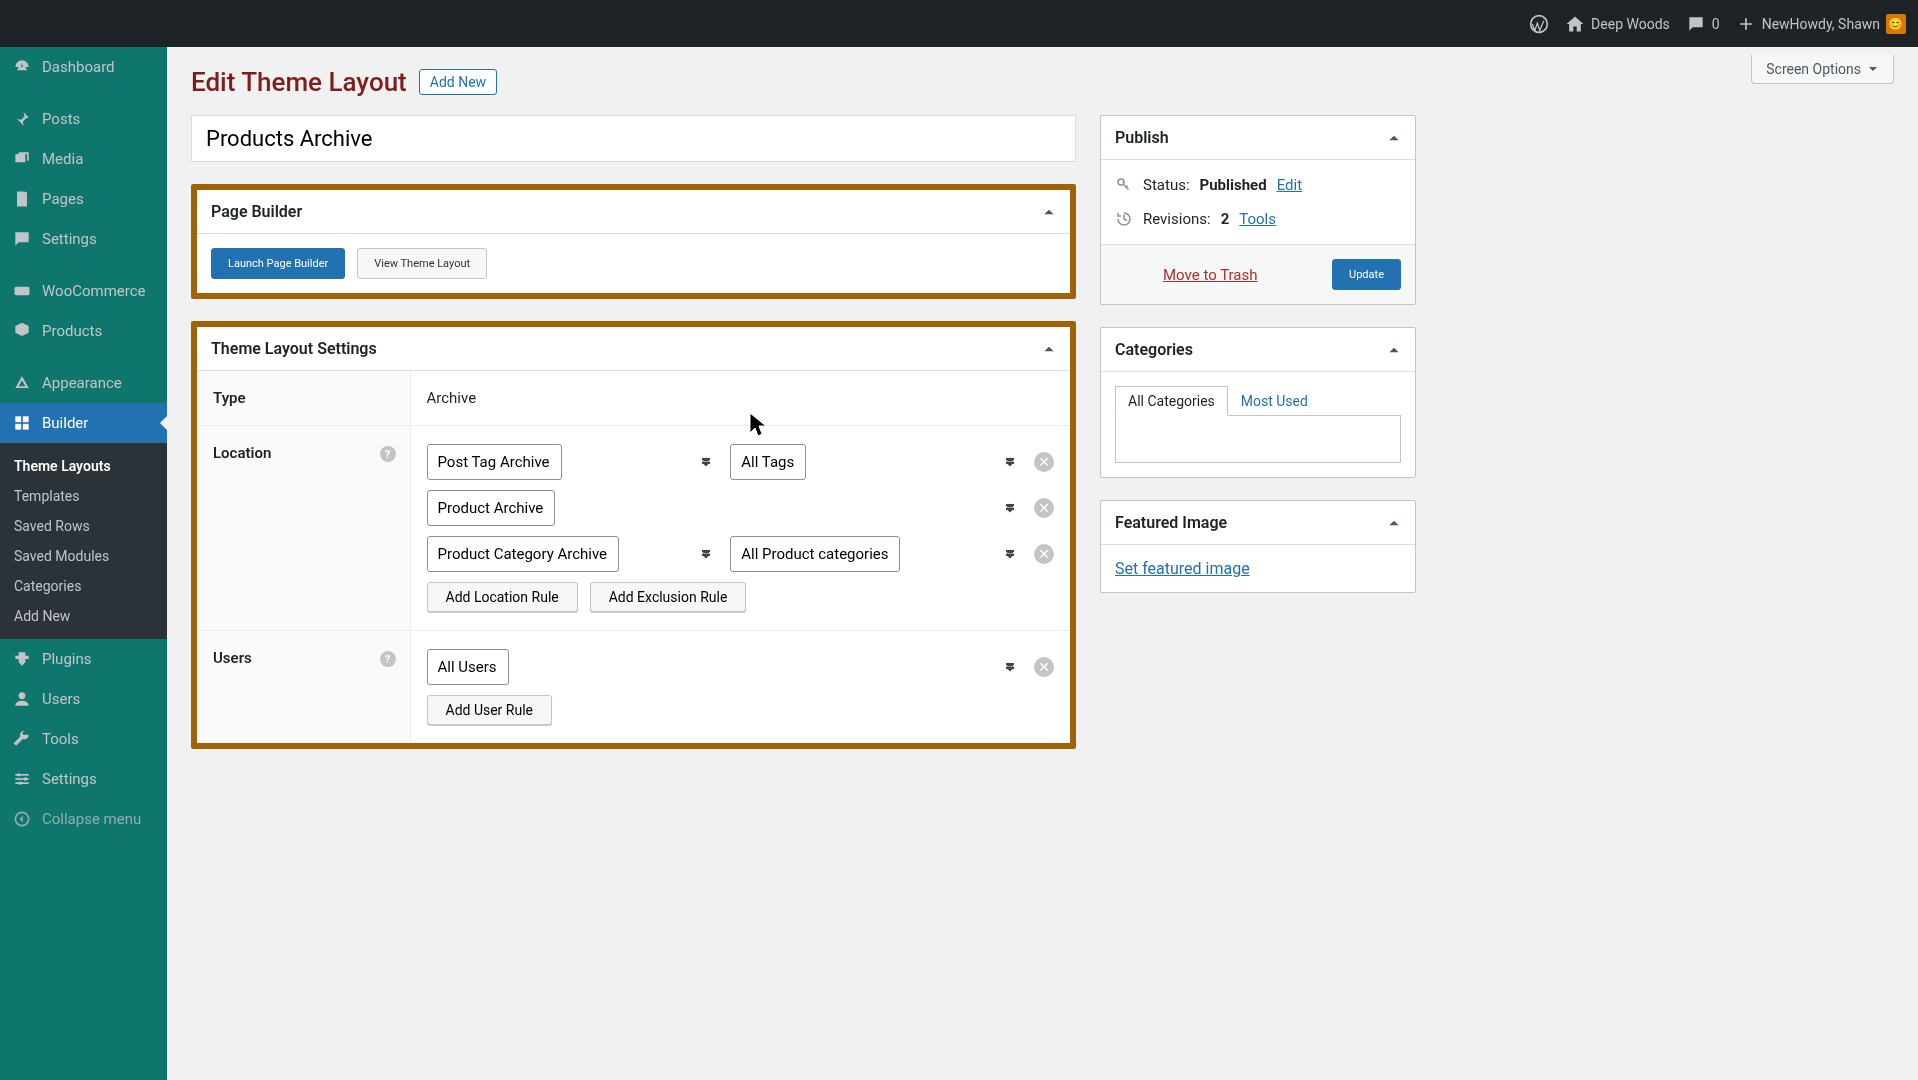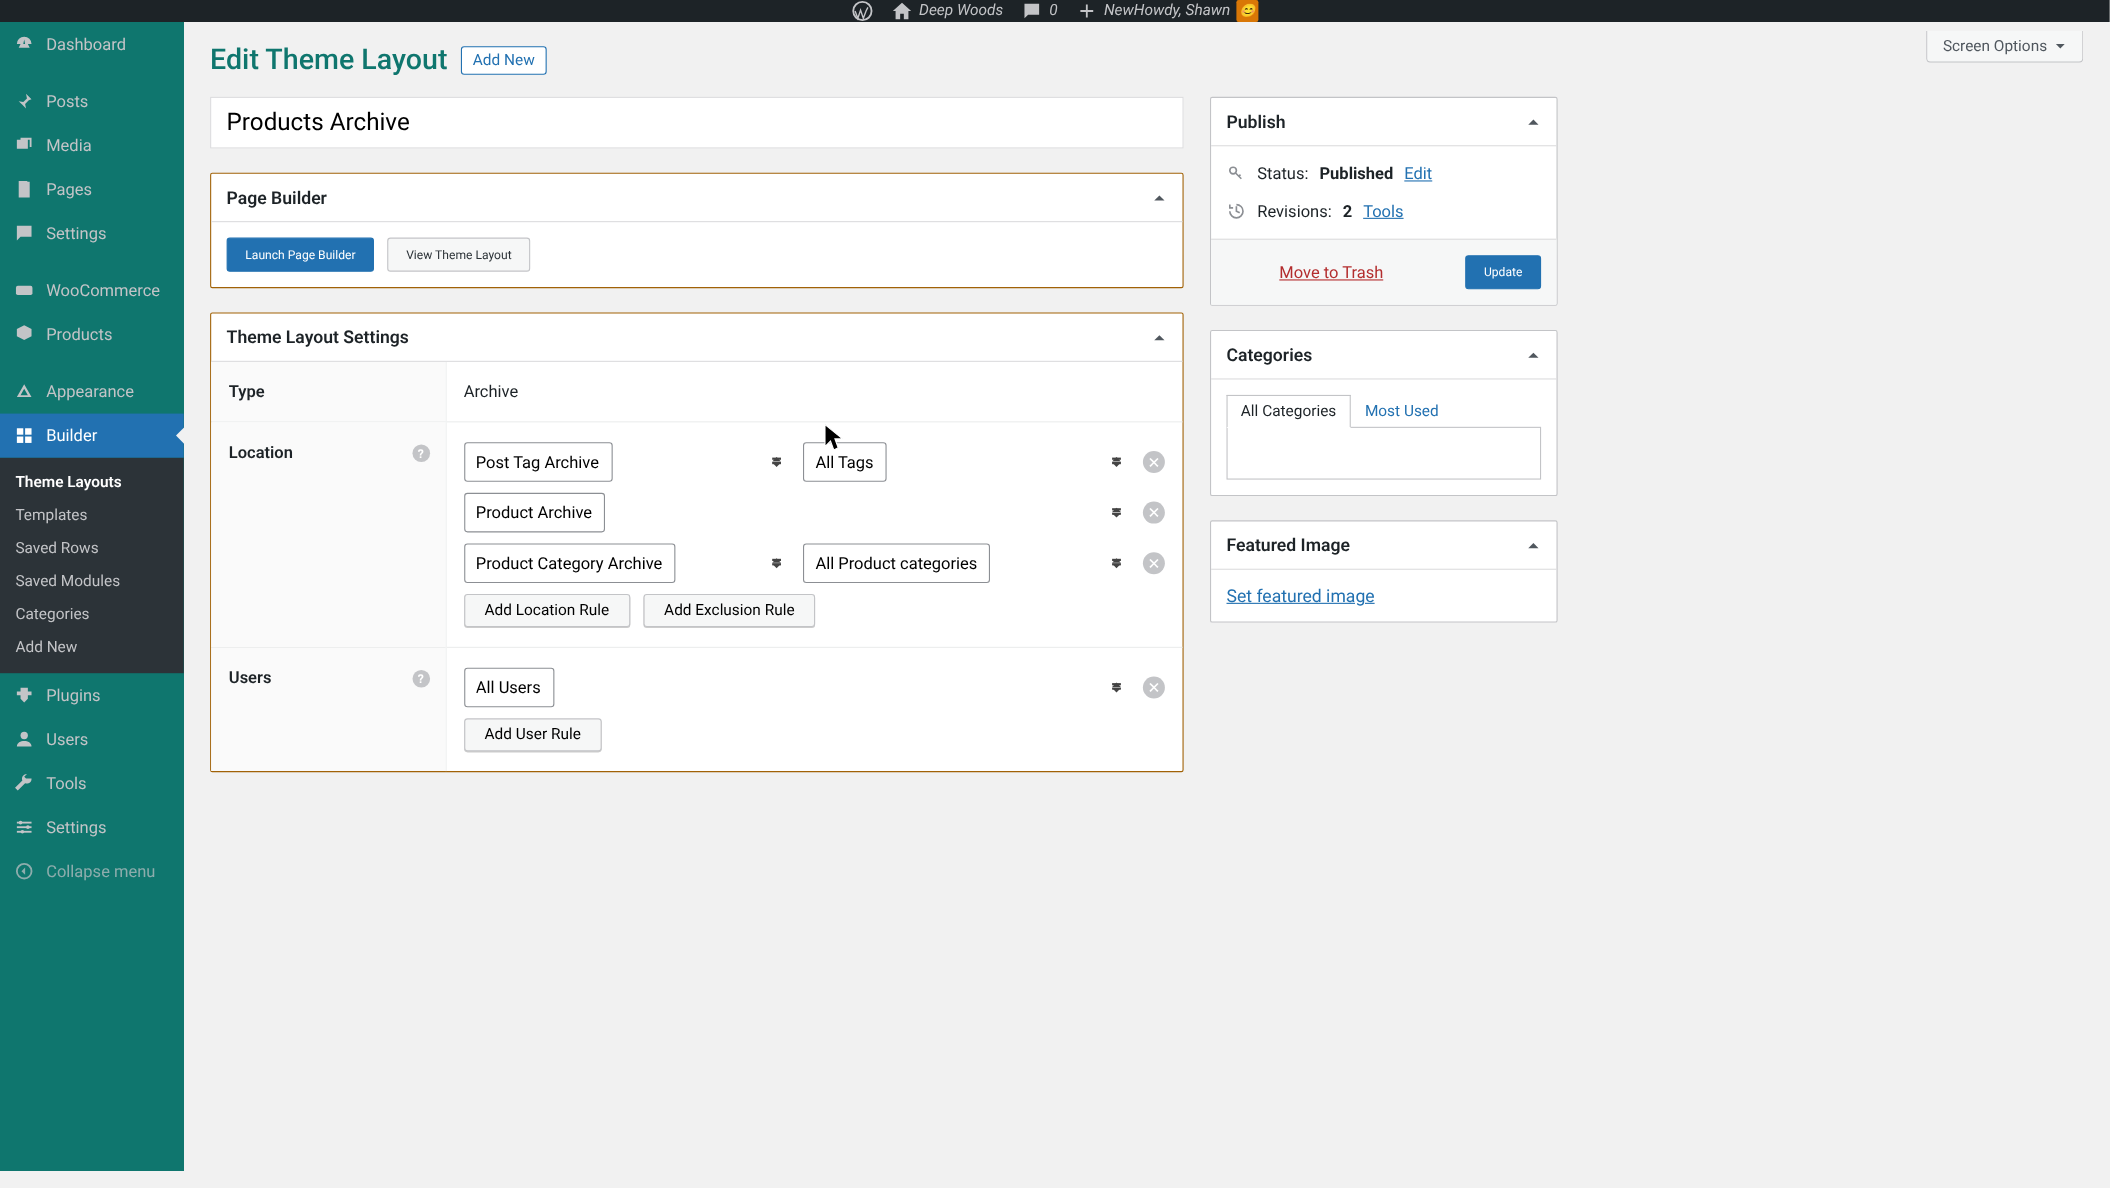--- a/index.html
+++ b/index.html
@@ -1,19 +1,19 @@
 <!DOCTYPE html>
 <html><head>
 <meta charset="utf-8">
 <style>
 * { margin: 0; padding: 0; box-sizing: border-box; font-family: -apple-system, BlinkMacSystemFont, "Segoe UI", Roboto, sans-serif; }
 body { background: #f1f1f1; color: #1d2327; overflow: hidden; }
 
 
-.admin-bar { background: #1d2327; color: #c3c4c7; height: 20px; display: flex; align-items: center; justify-content: center; padding: 0 12px; font-size: 14px; font-style: italic; }
+.admin-bar { background: #1d2327; color: #c3c4c7; height: 47px; display: flex; align-items: center; justify-content: flex-end; padding: 0 12px; font-size: 14px; }
 .admin-bar-left, .admin-bar-right { display: flex; align-items: center; gap: 16px; }
 .admin-bar-item { display: flex; align-items: center; gap: 6px; color: #c3c4c7; cursor: pointer; }
 .admin-bar-item .wp-icon { width: 20px; height: 20px; fill: #c3c4c7; }
 .avatar { width: 20px; height: 20px; background: #d97706; border-radius: 2px; display: flex; align-items: center; justify-content: center; font-size: 12px; }
 
 
 .wrapper { display: flex; height: calc(100vh - 36px); }
 
 
 .sidebar { width: 167px; background: #0f766e; color: #c3c4c7; overflow-y: auto; }
@@ -25,30 +25,30 @@
 .sidebar-subitem { padding: 7px 14px; font-size: 14px; color: #c3c4c7; cursor: pointer; }
 .sidebar-subitem.active { color: #fff; font-weight: 600; }
 .sidebar-sep { height: 12px; }
 
 
 .main { flex: 1; padding: 0 24px 24px; overflow-y: auto; position: relative; }
 .screen-options { position: absolute; right: 24px; top: 8px; }
 .screen-options-btn { background: #f6f7f7; border: 1px solid #c3c4c7; border-top: none; padding: 6px 14px; font-size: 14px; color: #50575e; cursor: pointer; display: flex; align-items: center; gap: 6px; border-radius: 0 0 4px 4px; }
 
 .page-header { display: flex; align-items: center; gap: 12px; margin: 20px 0 18px; }
-.page-title { font-size: 26px; font-weight: 500; color: #0f766e; }
+.page-title { font-size: 26px; font-weight: 500; color: #7f1d1d; }
 .add-new-btn { border: 1px solid #2271b1; color: #2271b1; background: #fff; padding: 4px 10px; font-size: 14px; border-radius: 3px; cursor: pointer; }
 
 .content-cols { display: flex; gap: 24px; }
 .col-main { flex: 1; max-width: 885px; }
 .col-side { width: 316px; }
 
 .title-input { width: 100%; padding: 10px 14px; font-size: 22px; border: 1px solid #dcdcde; background: #fff; }
 
-.postbox { background: #fff; border: 1px solid #a16207; margin-top: 22px; border-radius: 2px; }
+.postbox { background: #fff; border: 6px solid #a16207; margin-top: 22px; border-radius: 2px; }
 .postbox-header { display: flex; justify-content: space-between; align-items: center; padding: 12px 14px; border-bottom: 1px solid #dcdcde; }
 .postbox-title { font-size: 16px; font-weight: 600; }
 .postbox-body { padding: 14px; }
 .postbox-toggle { width: 14px; height: 14px; }
 
 .btn { padding: 8px 16px; font-size: 11px; border-radius: 3px; cursor: pointer; border: 1px solid #c3c4c7; background: #f6f7f7; color: #2c3338; }
 .btn-primary { background: #2271b1; color: #fff; border-color: #2271b1; }
 .btn-row { display: flex; gap: 12px; }
 
 

